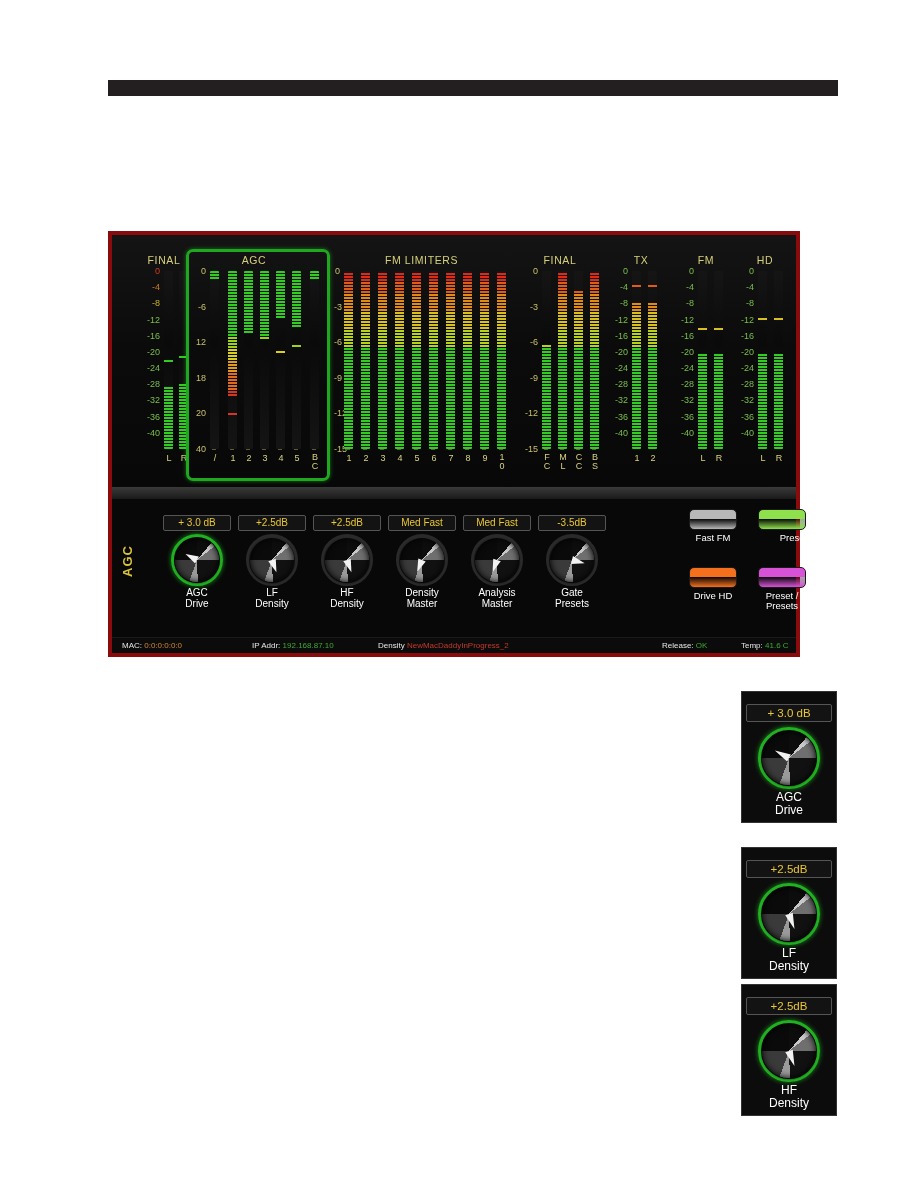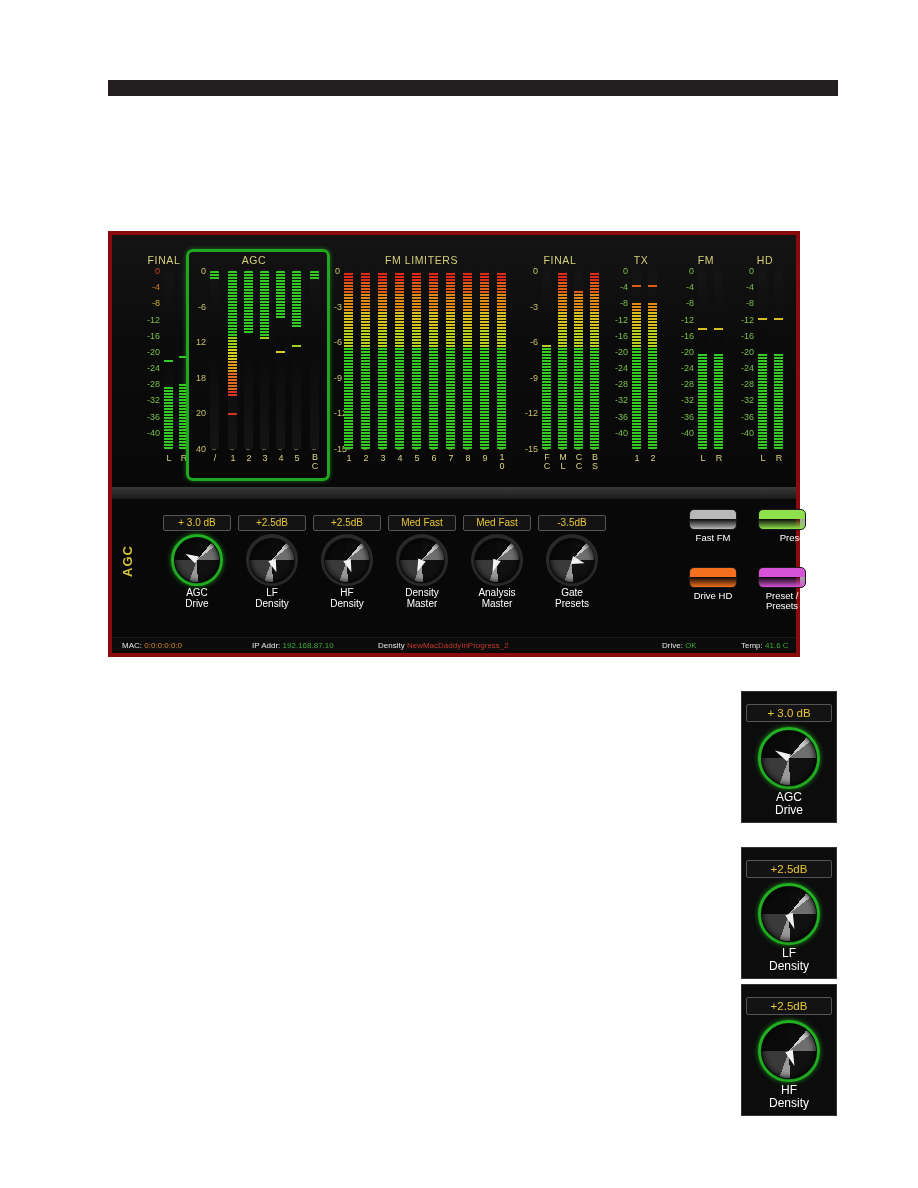--- a/index.html
+++ b/index.html
@@ -1860,21 +1860,21 @@
       </div>
       <div class="st-item" style="left:140px;">
         <span class="st-key">IP Addr:</span>
         <span class="st-val-green">192.168.87.10</span>
       </div>
       <div class="st-item" style="left:266px;">
         <span class="st-key">Density</span>
         <span class="st-val-red">NewMacDaddyInProgress_2</span>
       </div>
       <div class="st-item" style="left:550px;">
-        <span class="st-key">Drive:</span>
+        <span class="st-key">Release:</span>
         <span class="st-val-green">OK</span>
       </div>
       <div class="st-item" style="left:629px;">
         <span class="st-key">Temp:</span>
         <span class="st-val-green">41.6 C</span>
       </div>
     </div>
 
   </div>
 </div>

